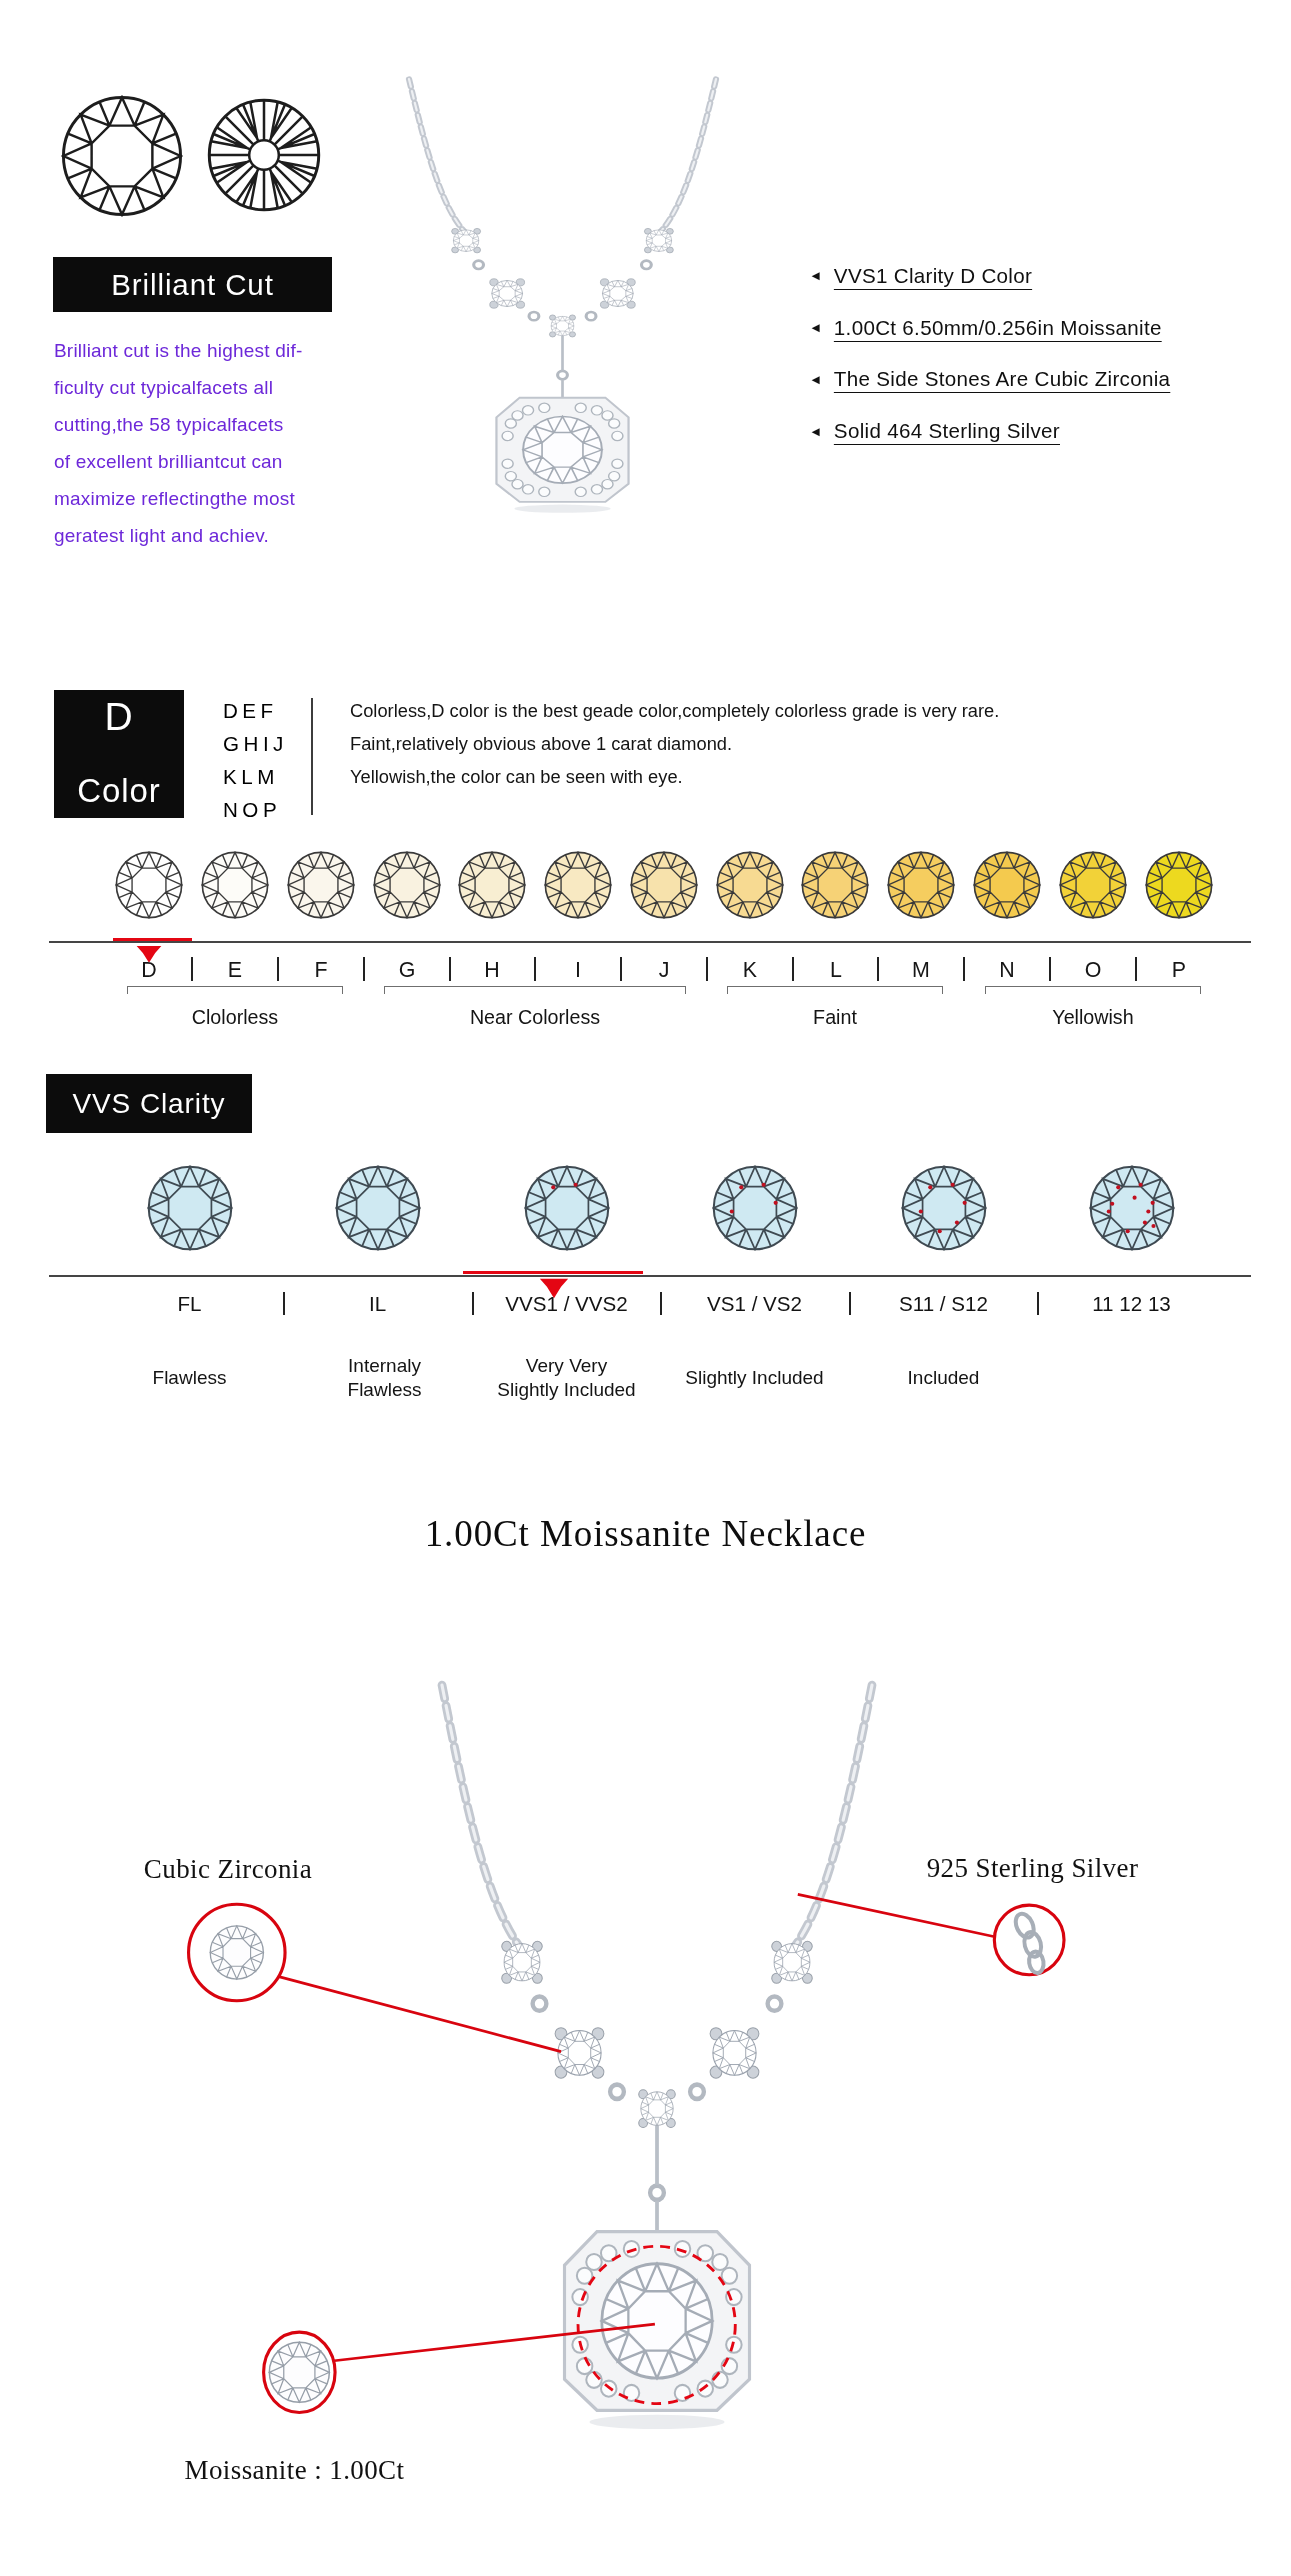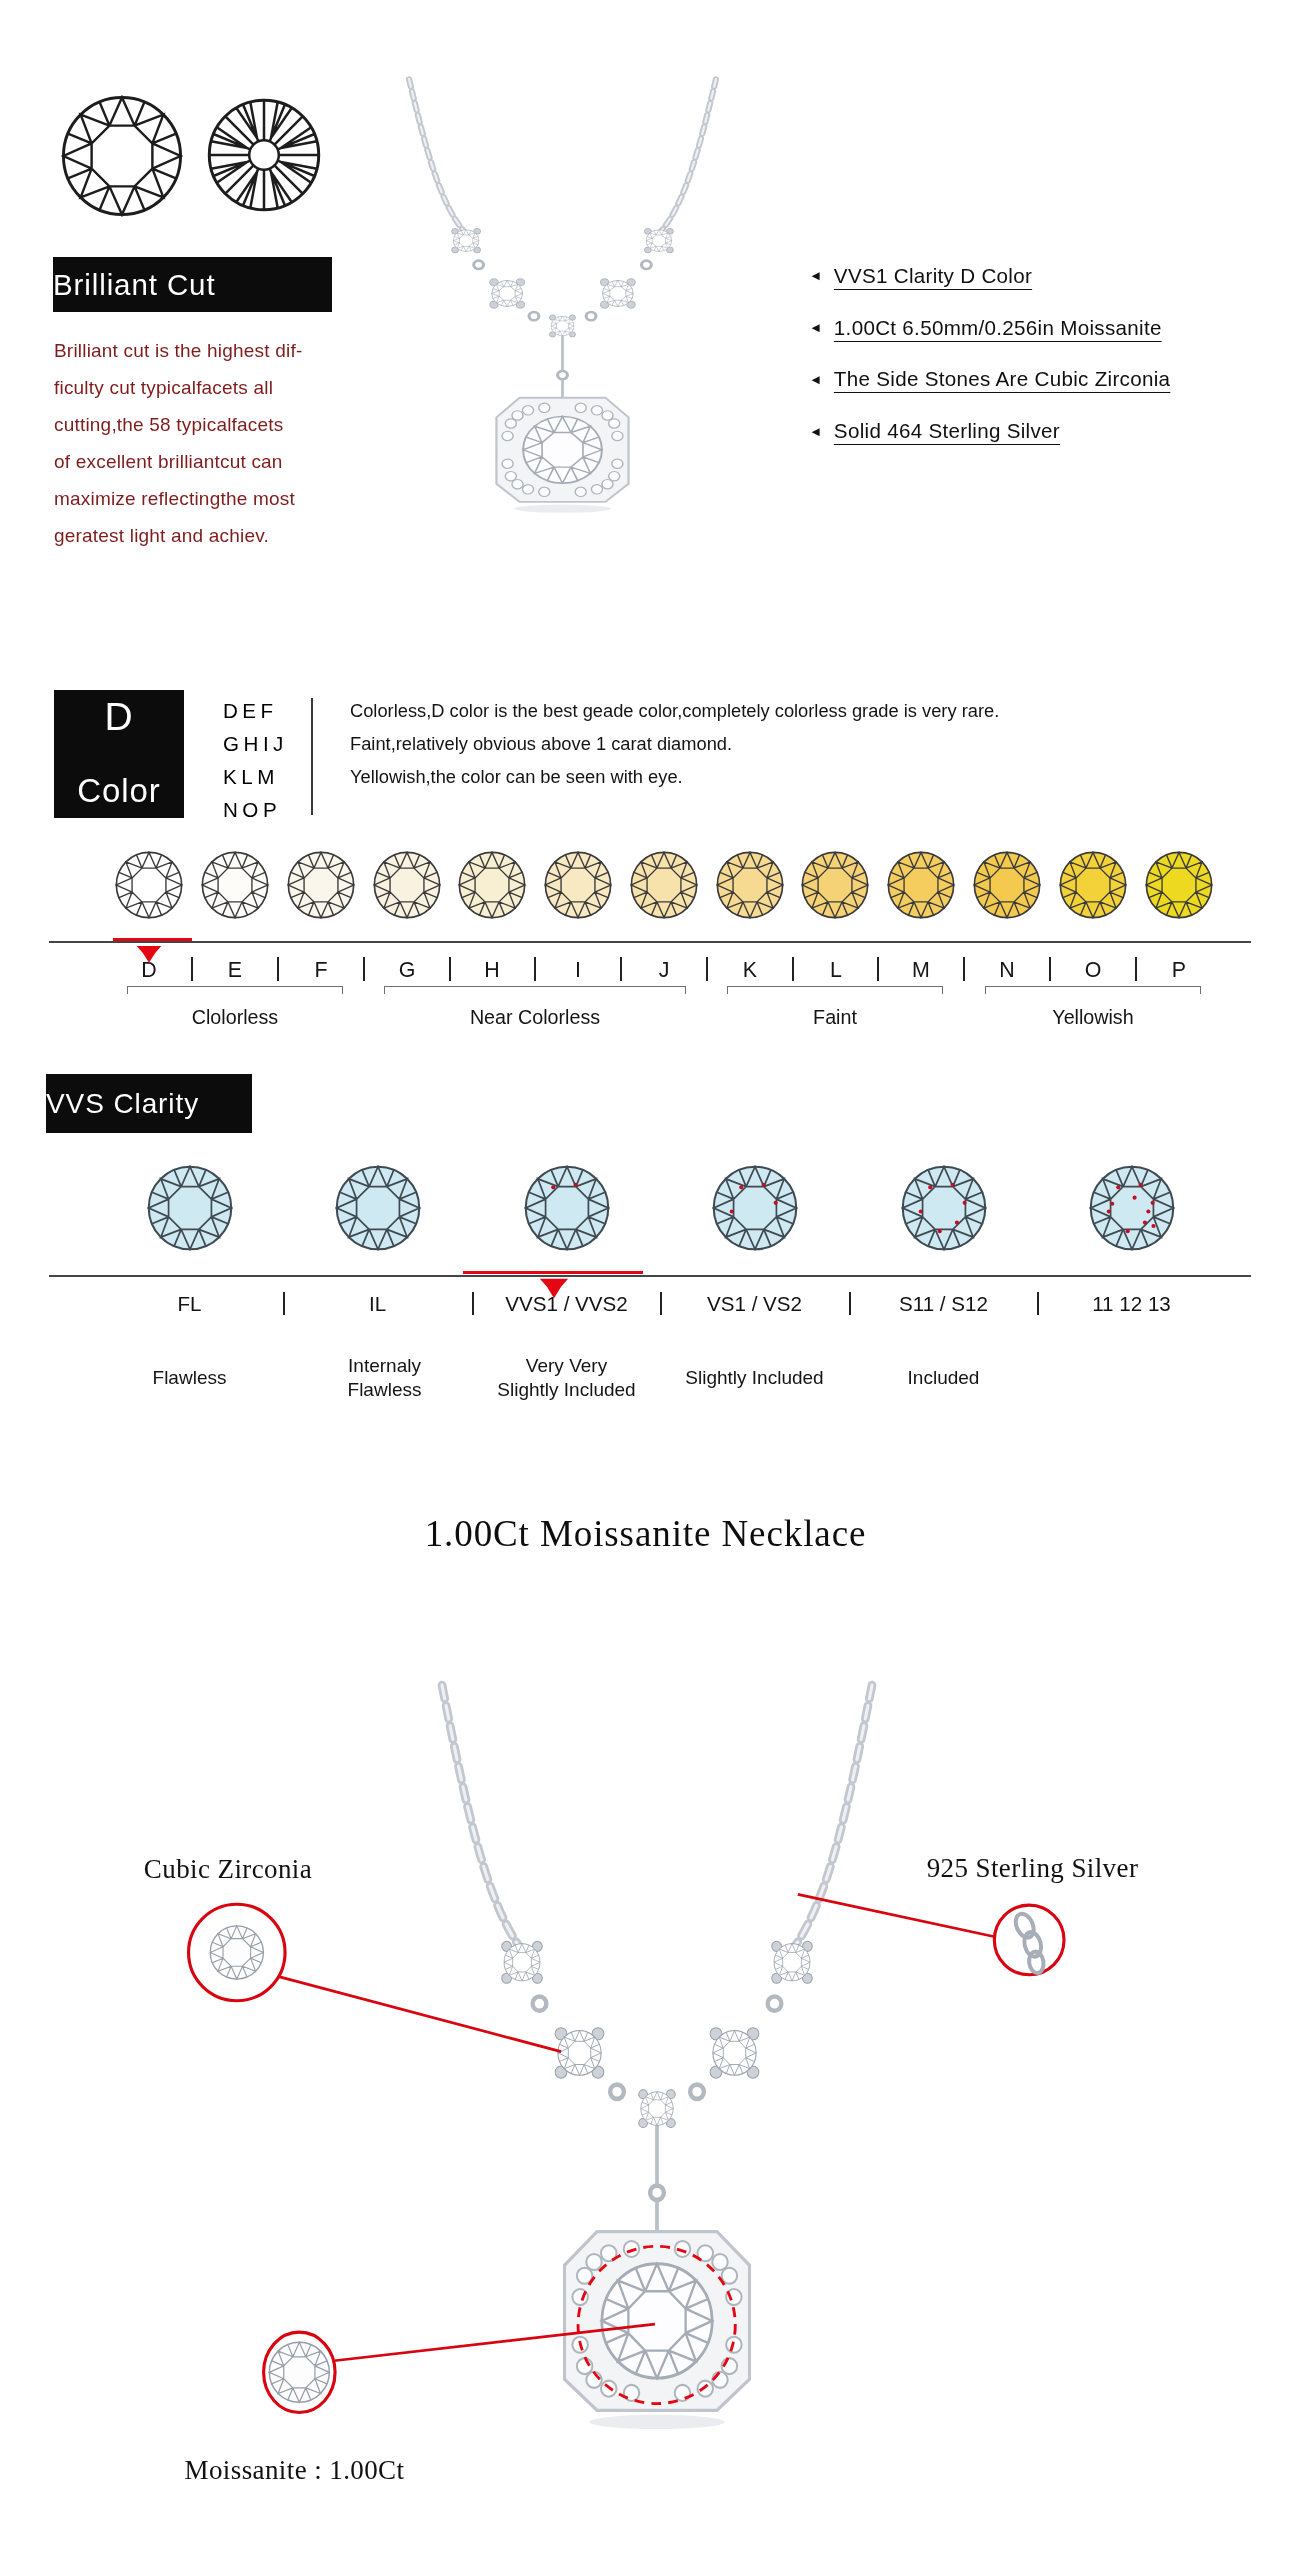--- a/index.html
+++ b/index.html
@@ -1,22 +1,22 @@
 <!DOCTYPE html>
 <html style="font-size:14.3px"><head>
 <meta charset="utf-8">
 <style>
   html,body{margin:0;padding:0;background:#ffffff;}
   .page{position:relative;width:1291px;height:2576px;background:#fff;overflow:hidden;
         font-family:"Liberation Sans",sans-serif;color:#1a1a1a;}
   .abs{position:absolute;}
-  .black-box{background:#0c0c0c;color:#fff;display:flex;align-items:center;}
+  .black-box{background:#0c0c0c;color:#fff;display:flex;align-items:center;justify-content:center;}
   .black-box span{letter-spacing:0.9px;}
   #brilliant-box{left:53px;top:257px;width:279px;height:55px;font-size:29.5px;}
-  #brilliant-par{left:54px;top:332px;width:308px;font-size:19px;line-height:37px;color:#7f1d1d;letter-spacing:0.2px;}
+  #brilliant-par{left:54px;top:332px;width:308px;font-size:19px;line-height:37px;color:#6d28d9;letter-spacing:0.2px;}
   #diag1{left:61px;top:95px;}
   #diag2{left:207px;top:98px;}
   #necklace-top{left:384px;top:76px;}
   #necklace-bottom{left:407px;top:1680px;}
   #feature-list{left:809px;top:261px;list-style:none;margin:0;padding:0;display:flex;flex-direction:column;gap:22.3px;}
   #feature-list li{display:flex;align-items:center;height:29.5px;font-size:20.6px;color:#101010;}
   #feature-list .marker{font-size:13.4px;margin-right:11.6px;color:#111;}
   #feature-list .feat-text{text-decoration:underline;text-underline-offset:6.3px;text-decoration-thickness:1.3px;letter-spacing:0.3px;}
   #dcolor-box{left:54px;top:690px;width:130px;height:128px;flex-direction:column;justify-content:space-between;padding:5.4px 0 9px 0;box-sizing:border-box;}
   #dcolor-box .l1{font-size:39px;line-height:43px;}

